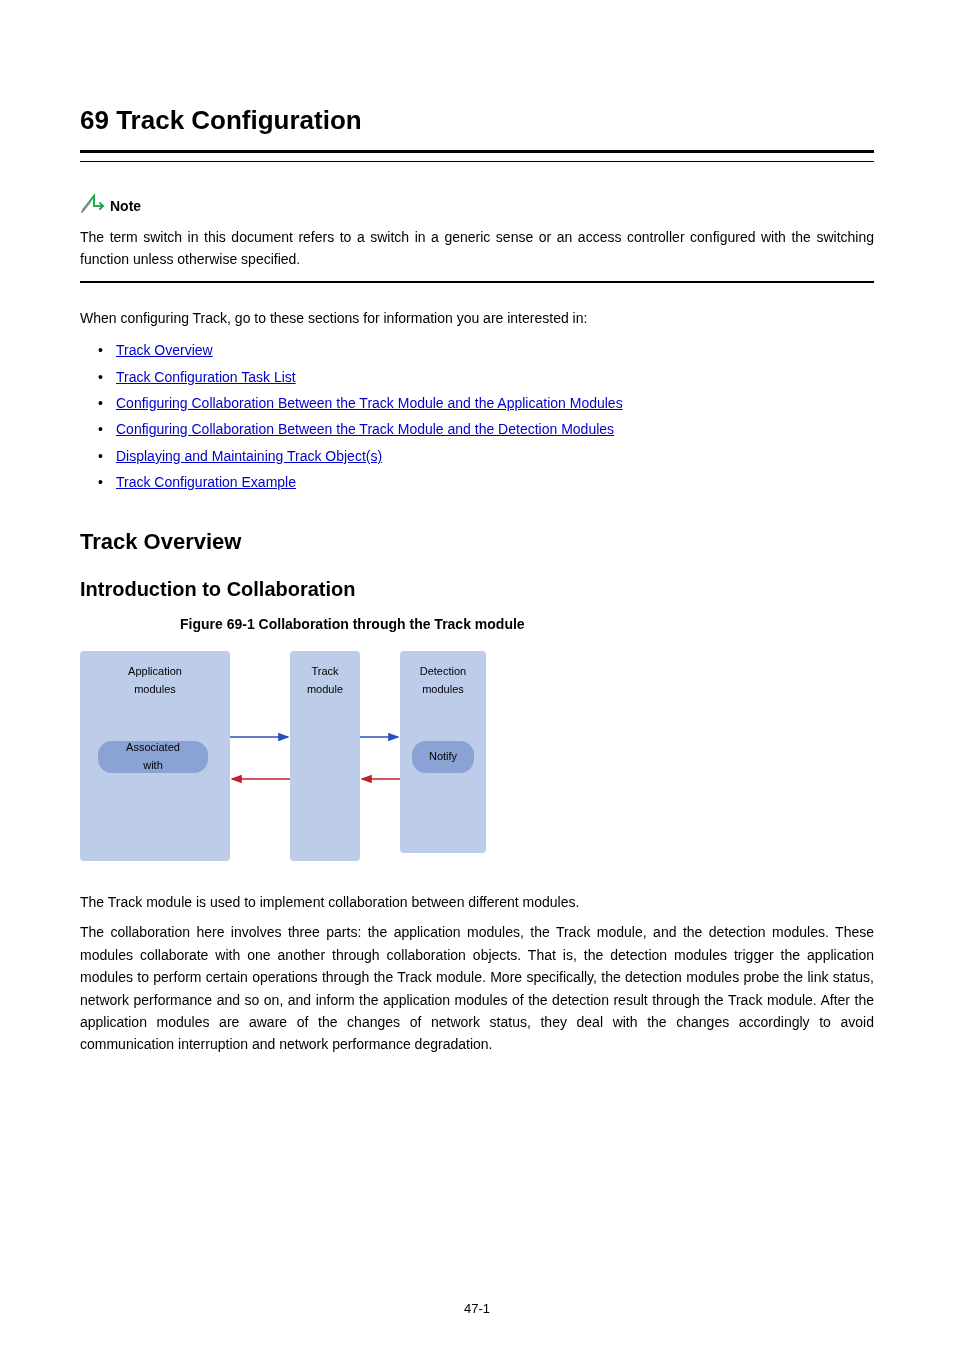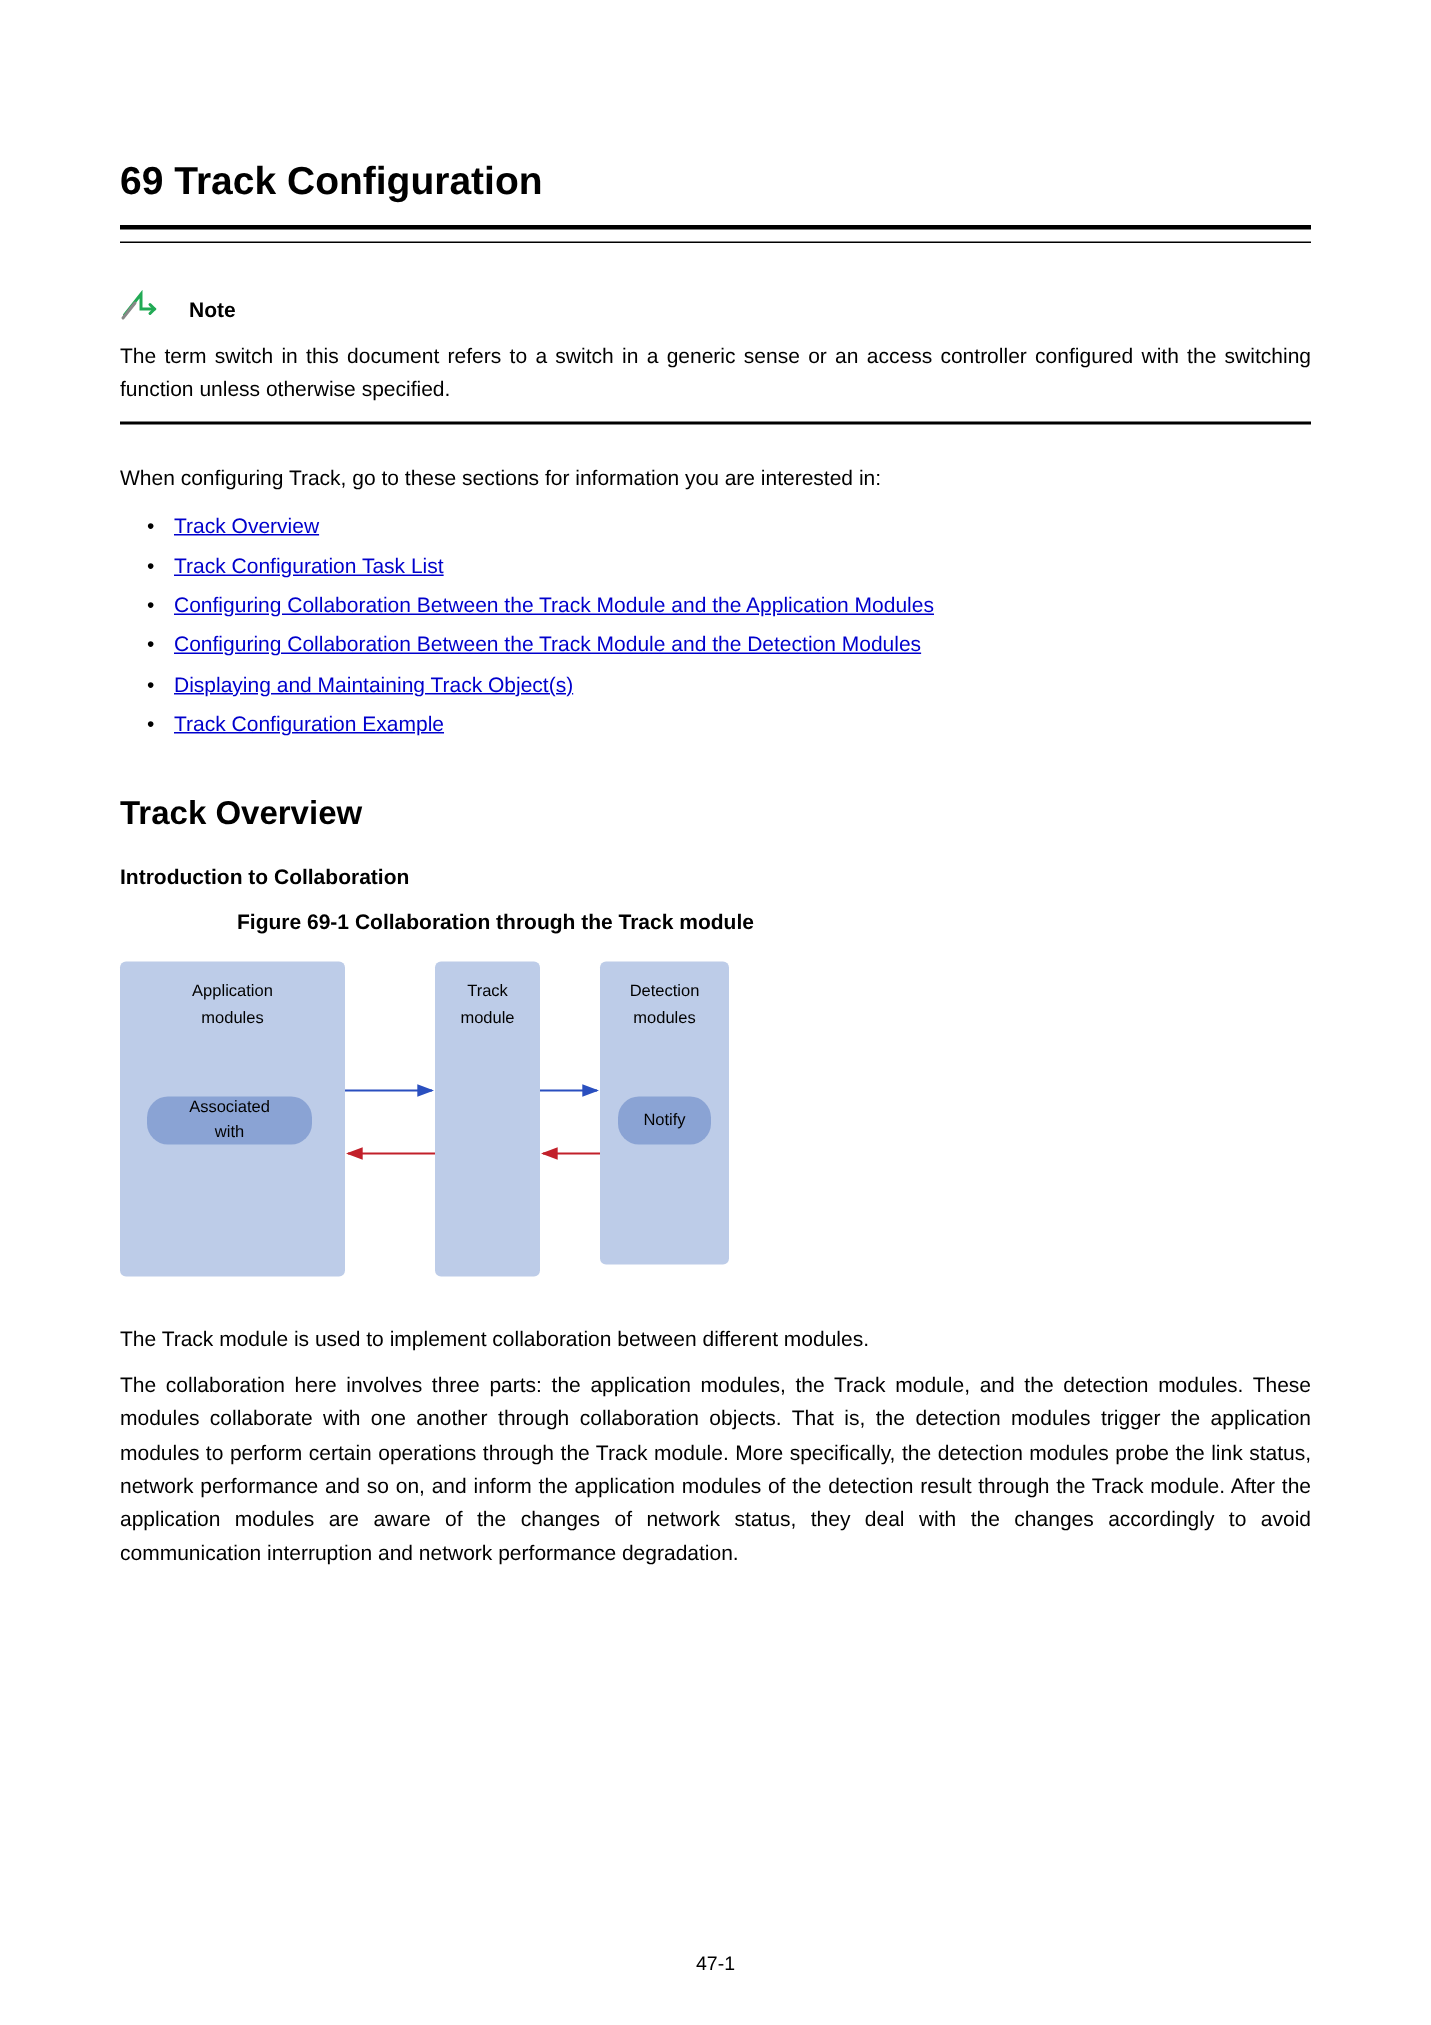--- a/index.html
+++ b/index.html
@@ -15,36 +15,36 @@
     position: relative;
   }
   .chapter-title {
     font-size: 26px;
     font-weight: bold;
     margin-bottom: 8px;
   }
   .thick-hr { border: none; border-top: 3px solid #000; margin-bottom: 8px; }
   .thin-hr { border: none; border-top: 1px solid #000; margin-bottom: 18px; }
   .note-wrap { margin: 30px 0 6px 0; }
-  .note-header { display: flex; align-items: center; gap: 20px; }
+  .note-header { display: flex; align-items: center; gap: 4px; }
   .note-icon { width: 26px; height: 22px; }
   .note-label { font-weight: bold; font-size: 14px; }
   .note-body { margin-top: 6px; text-align: justify; }
   .note-bottom { border: none; border-top: 2px solid #000; margin-top: 10px; margin-bottom: 24px; }
   .intro { margin: 16px 0 10px 0; }
   ul.bullets { list-style: none; padding-left: 18px; }
   ul.bullets li { position: relative; padding-left: 18px; margin: 4px 0; }
   ul.bullets li::before {
     content: "•"; position: absolute; left: 0; top: 0;
     font-size: 14px; color: #000;
   }
   .link { color: #0000cc; text-decoration: underline; cursor: pointer; }
   .section-title { font-size: 22px; font-weight: bold; margin: 30px 0 10px 0; }
-  .sub-title { font-size: 14px; font-weight: bold; margin: 14px 0 8px 0; }
-  .fig-caption { font-weight: bold; font-size: 14px; margin-bottom: 6px; margin-left: 78px; }
+  .sub-title { font-size: 20px; font-weight: bold; margin: 14px 0 8px 0; }
+  .fig-caption { font-weight: bold; font-size: 14px; margin-bottom: 6px; margin-left: 100px; }
   .diagram {
     width: 406px; height: 230px; position: relative; margin-bottom: 20px;
   }
   .box {
     position: absolute; background: #bdcce8; border-radius: 4px;
     display: flex; align-items: center; justify-content: center;
     font-family: Arial, sans-serif; font-size: 11px; text-align: center;
     color: #000;
   }
   .pill {

